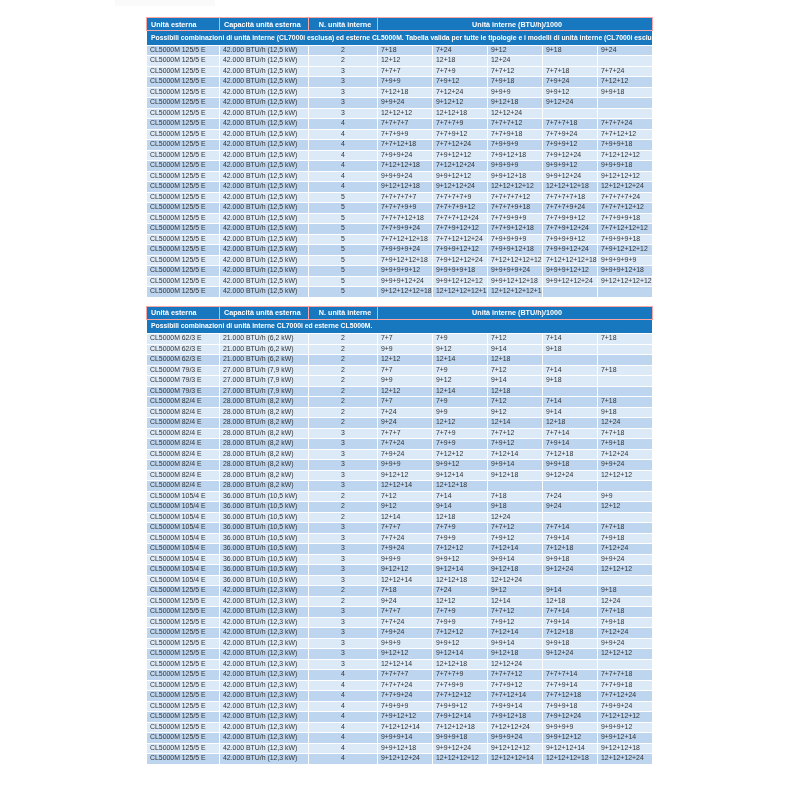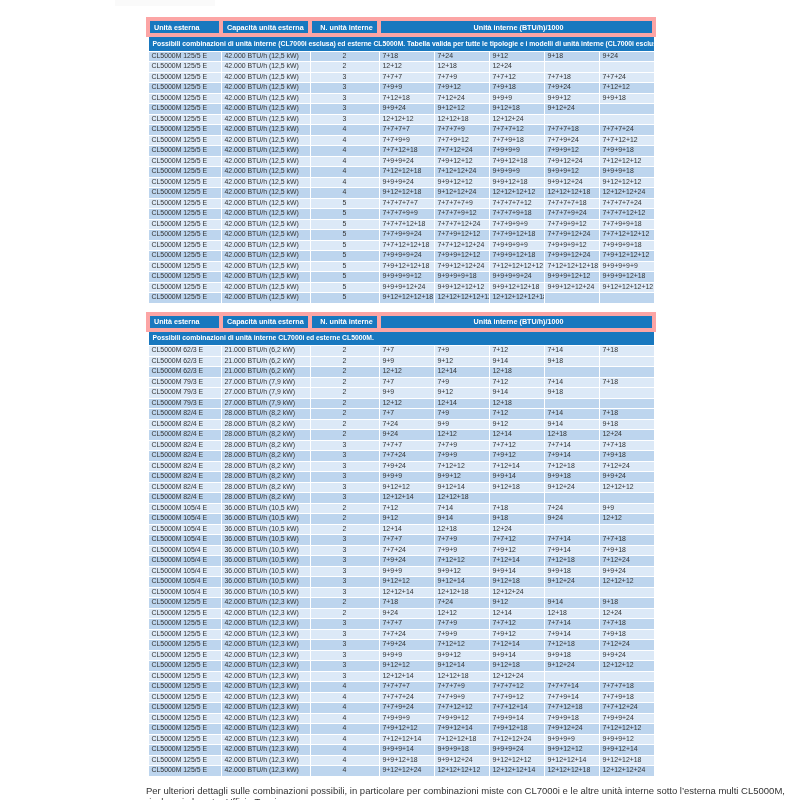--- a/index.html
+++ b/index.html
@@ -7,21 +7,21 @@
     width:800px;height:800px;background:#ffffff;position:relative;
     font-family:"Liberation Sans",sans-serif;
     --blue:#1878bf; --light:#dce9f7; --dark:#bdd5ee;
   }
   .artifact{position:absolute;left:115px;top:0;width:100px;height:6px;background:#fafafa;}
   .content{position:absolute;left:146px;top:17px;}
   table.combo-table{border-collapse:collapse;table-layout:fixed;width:506px;}
   table.combo-table.second{margin-top:8px;}
   th{
     background:var(--blue);color:#fff;font-size:7.2px;font-weight:bold;
-    height:12px;padding:0 4px;border:4px solid #fca5a5;text-align:left;white-space:nowrap;overflow:hidden;margin-left:43px;
+    height:12px;padding:0 4px;border:1px solid #fca5a5;text-align:left;white-space:nowrap;overflow:hidden;margin-left:43px;
   }
   th.center{text-align:center;padding-left:8px;}
   tr.note td{
     background:var(--blue);color:#fff;font-weight:bold;font-size:6.8px;
     padding:2px 4px;line-height:1.25;border:1px solid #fff;
   }
   td{
     font-size:6.9px;color:#333;height:9.5px;padding:0 3px;border:1px solid #fff;
     white-space:nowrap;overflow:hidden;line-height:1;
   }
@@ -732,14 +732,13 @@
           <td class="center">4</td>
           <td>9+12+12+24</td>
           <td>12+12+12+12</td>
           <td>12+12+12+14</td>
           <td>12+12+12+18</td>
           <td>12+12+12+24</td>
         </tr>
       </tbody>
   </table>
 
-  <p class="footer">Per ulteriori dettagli sulle combinazioni possibili, in particolare per combinazioni miste con CL7000i e le altre unità interne sotto l’esterna multi CL5000M, rivolgersi al nostro Ufficio Tecnico.</p>
 </div>
 
 </body></html>

